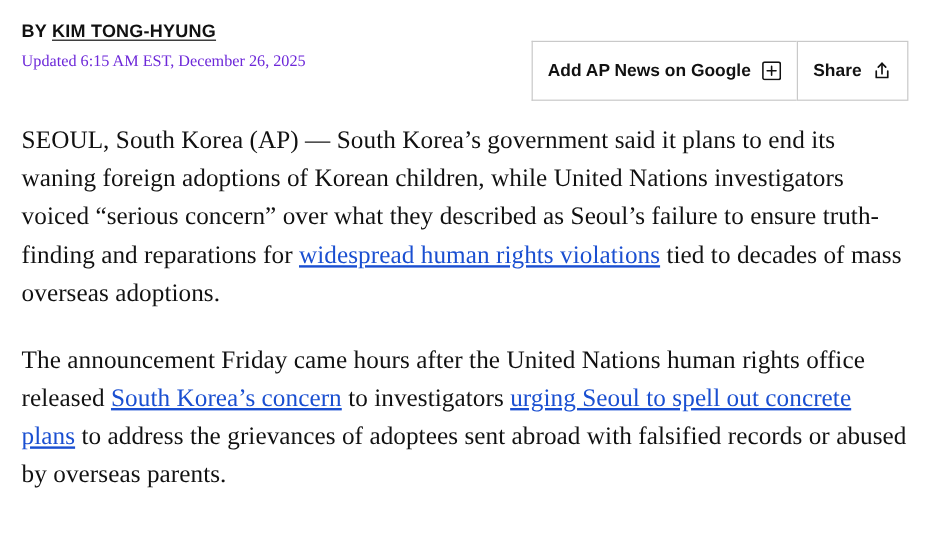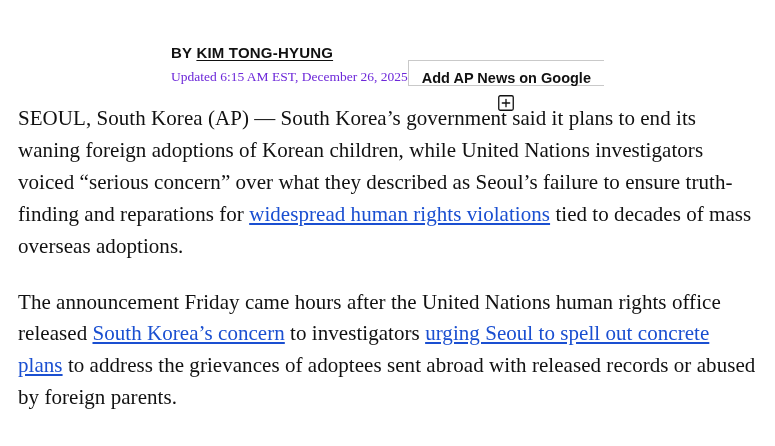--- a/index.html
+++ b/index.html
@@ -19,22 +19,22 @@
     width: 775px;
     height: 446px;
     box-sizing: border-box;
     padding: 0 18px;
   }
 
   
   .byline-row {
     display: flex;
     align-items: flex-start;
-    justify-content: center;
-    padding-top: 44px;
+    justify-content: space-between;
+    padding-top: 18px;
   }
   .byline-left {
     display: block;
   }
   .byline-line {
     font-family: "Liberation Sans", sans-serif;
     font-size: 15px;
     font-weight: 700;
     letter-spacing: 0.2px;
     color: #111111;
@@ -72,23 +72,22 @@
     gap: 9px;
     border: 1px solid #c9c9c9;
     background: #ffffff;
     font-family: "Liberation Sans", sans-serif;
     font-size: 14.5px;
     font-weight: 700;
     color: #111111;
     padding: 10px 13px;
     cursor: pointer;
     white-space: nowrap;
-    height: 26px;
+    height: 50px;
     box-sizing: border-box;
-    flex-direction: column;
   }
   .btn.google {
     border-right: none;
   }
   .btn .label {
     line-height: 1;
   }
   .icon {
     display: inline-flex;
     align-items: center;
@@ -139,29 +138,39 @@
       <button class="btn google">
         <span class="label">Add AP News on Google</span>
         <span class="icon">
           <svg viewBox="0 0 16 16" width="16" height="16" aria-hidden="true">
             <rect x="0.75" y="0.75" width="14.5" height="14.5" rx="1.5" fill="none" stroke="#111111" stroke-width="1.3"></rect>
             <path d="M8 4.3 V11.7 M4.3 8 H11.7" stroke="#111111" stroke-width="1.3" stroke-linecap="round"></path>
           </svg>
         </span>
       </button>
 
+      <button class="btn share">
+        <span class="label">Share</span>
+        <span class="icon">
+          <svg viewBox="0 0 16 16" width="16" height="16" aria-hidden="true">
+            <path d="M8 1.8 V10.4" stroke="#111111" stroke-width="1.4" stroke-linecap="round"></path>
+            <path d="M4.9 4.9 L8 1.8 L11.1 4.9" fill="none" stroke="#111111" stroke-width="1.4" stroke-linecap="round" stroke-linejoin="round"></path>
+            <path d="M3.2 8.2 V13.6 H12.8 V8.2" fill="none" stroke="#111111" stroke-width="1.4" stroke-linecap="round" stroke-linejoin="round"></path>
+          </svg>
+        </span>
+      </button>
 
     </div>
   </div>
 
   <div class="article">
 
     <p>
       <span>SEOUL, South Korea (AP) — South Korea’s government said it plans to end its waning foreign adoptions of Korean children, while United Nations investigators voiced “serious concern” over what they described as Seoul’s failure to ensure truth-finding and reparations for </span><span class="lnk">widespread human rights violations</span><span> tied to decades of mass overseas adoptions.</span>
     </p>
 
     <p>
-      <span>The announcement Friday came hours after the United Nations human rights office released </span><span class="lnk">South Korea’s concern</span><span> to investigators </span><span class="lnk">urging Seoul to spell out concrete plans</span><span> to address the grievances of adoptees sent abroad with released records or abused by foreign parents.</span>
+      <span>The announcement Friday came hours after the United Nations human rights office released </span><span class="lnk">South Korea’s concern</span><span> to investigators </span><span class="lnk">urging Seoul to spell out concrete plans</span><span> to address the grievances of adoptees sent abroad with falsified records or abused by overseas parents.</span>
     </p>
 
   </div>
 
 </div>
 
 </body></html>

